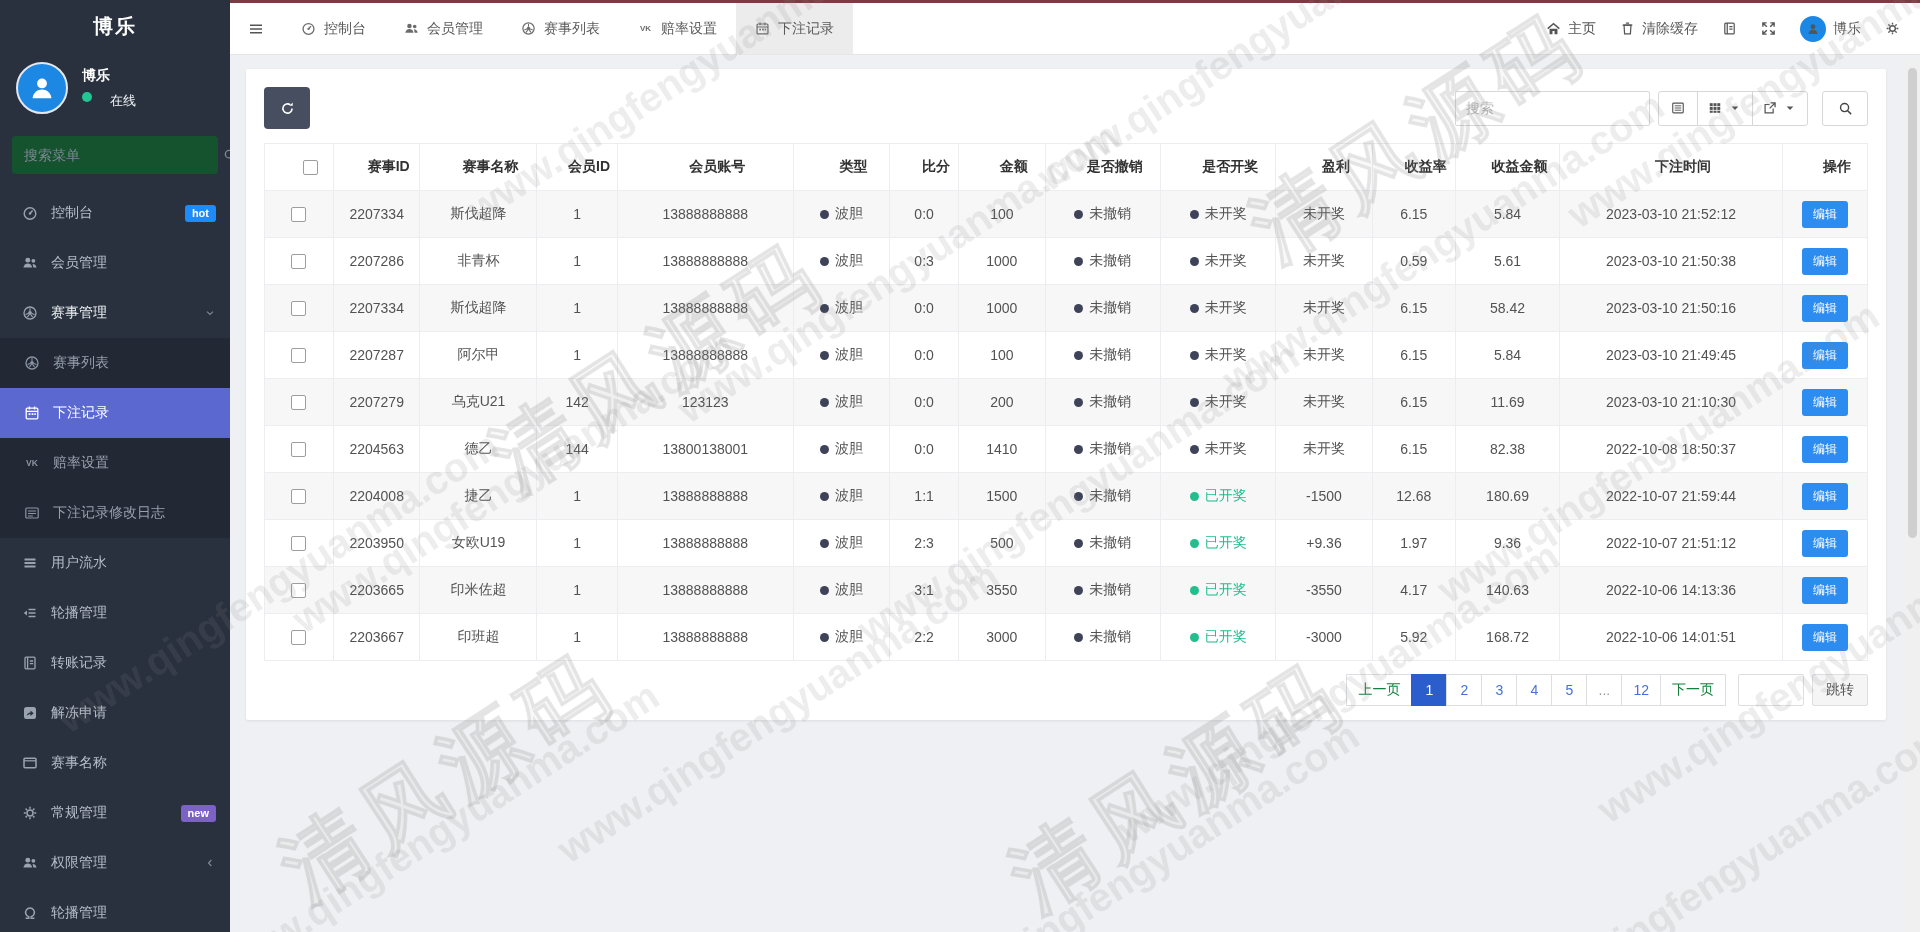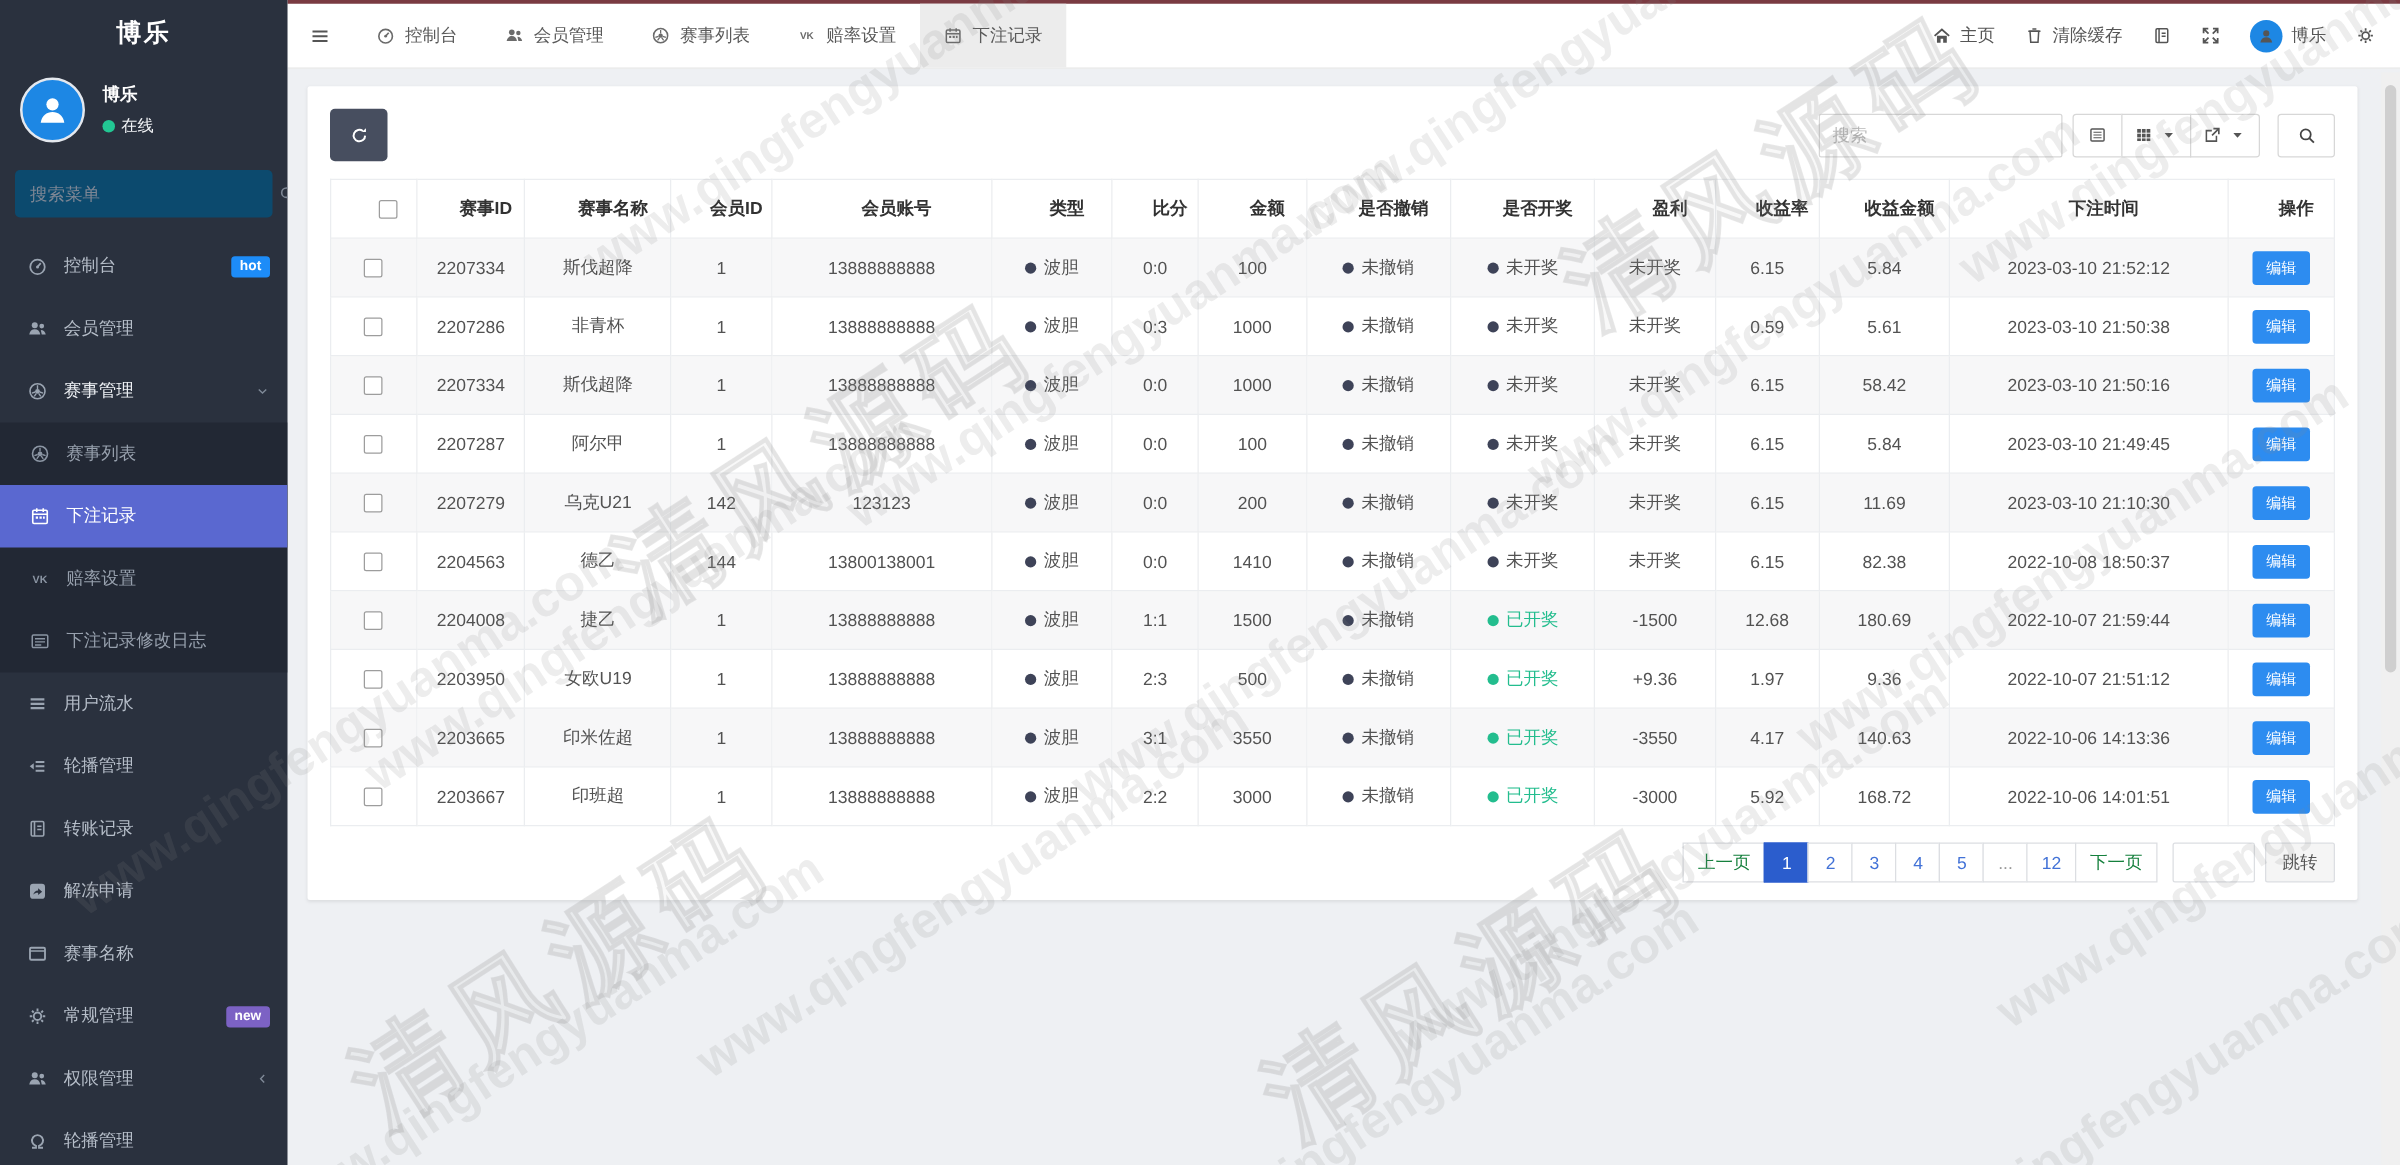--- a/index.html
+++ b/index.html
@@ -13,23 +13,23 @@
   .ic svg { width:100%; height:100%; display:block; }
   .ic.caret { width:10px; height:10px; }
 
   
   .sidebar { width:230px; height:932px; background:#2a313e; color:#aab3bf; flex:none; overflow:hidden; position:relative; z-index:2; }
   .brand { height:52px; display:flex; align-items:center; justify-content:center; color:#fff; font-size:20px; font-weight:bold; letter-spacing:2px; }
   .user-block { display:flex; align-items:center; padding:10px 16px 12px; gap:14px; }
   .avatar-lg { width:52px; height:52px; border-radius:50%; background:#1d87e4; border:2px solid #e4e8ee; display:flex; align-items:center; justify-content:center; color:#fff; }
   .avatar-lg .ic { width:28px; height:28px; }
   .user-name { color:#fff; font-weight:bold; font-size:14px; margin-bottom:7px; }
-  .user-status { display:flex; align-items:center; gap:5px; color:#f2f4f7; font-size:13px; }
+  .user-status { display:flex; align-items:flex-start; gap:18px; color:#f2f4f7; font-size:13px; }
   .status-dot { width:10px; height:10px; border-radius:50%; background:#22c793; display:inline-block; }
-  .menu-search { margin:10px 12px 14px; height:38px; background:#0c4a6e; border-radius:4px; display:flex; align-items:center; padding:0 12px; gap:18px;justify-content:space-between; }
+  .menu-search { margin:10px 12px 14px; height:38px; background:#14532d; border-radius:4px; display:flex; align-items:center; padding:0 12px; gap:18px;justify-content:space-between; }
   .menu-search input { flex:1; background:transparent; border:none; outline:none; color:#98a2b0; font-size:14px; font-family:inherit; }
   .menu-search input::placeholder { color:#7d8694; }
   .menu-search .ic { color:#7d8694; width:14px; height:14px; }
   .menu { display:block; }
   .menu-item { height:50px; display:flex; align-items:center; padding:0 14px 0 22px; gap:13px; cursor:pointer; font-size:14px; color:#b6bec9; }
   .menu-item .ic { color:#9aa4b1; }
   .menu-item .mi-label { flex:1; white-space:nowrap; overflow:hidden; }
   .menu-item.parent-open { color:#eef1f5; }
   .submenu { background:#222834; }
   .menu-item.sub { padding-left:24px; color:#97a0ad; }

